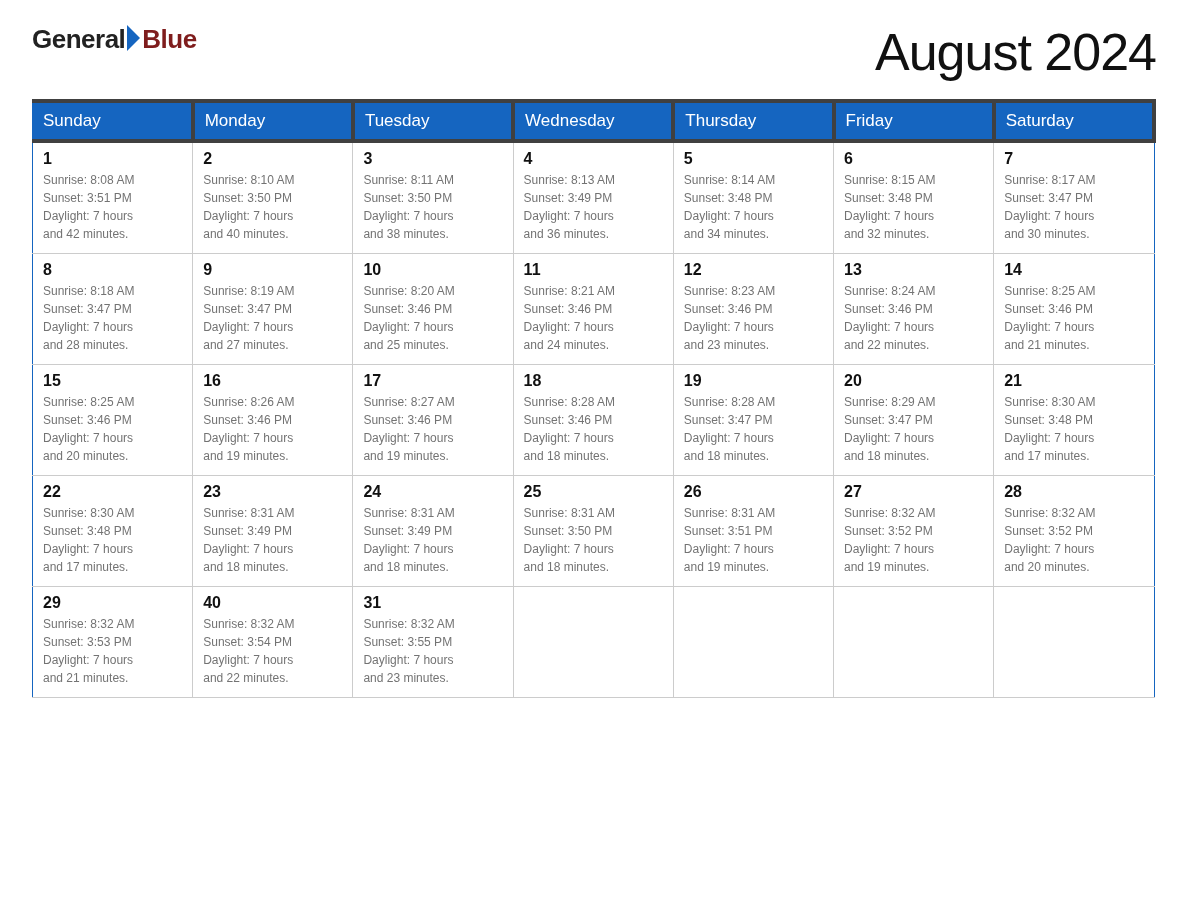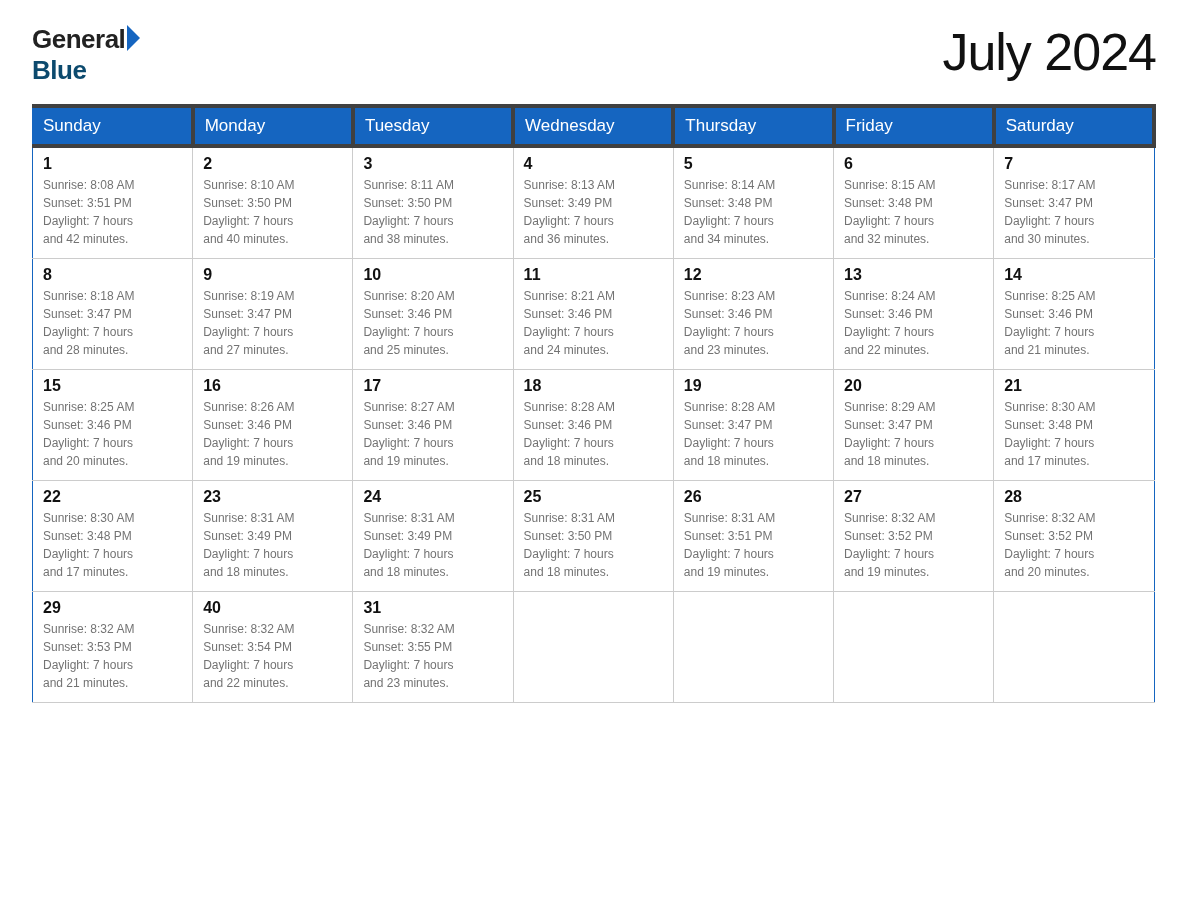--- a/index.html
+++ b/index.html
@@ -30,26 +30,26 @@
       border-bottom: 13px solid transparent;
       margin: 0 2px;
       display: inline-block;
       vertical-align: middle;
       position: relative;
       top: -2px;
     }
     .logo-text-blue {
       font-size: 26px;
       font-weight: bold;
-      color: #0c4a6e;
+      color: #7f1d1d;
       letter-spacing: -0.5px;
     }
     .logo-block {
       display: flex;
-      flex-direction: column;
+      flex-direction: row;
       align-items: flex-start;
     }
     .logo-row1 {
       display: flex;
       align-items: center;
     }
     .title-block {
       text-align: right;
     }
     .calendar-title {
@@ -123,21 +123,21 @@
 
 <div class="header">
   <div class="logo-block">
     <div class="logo-row1">
       <span class="logo-text-general">General</span>
       <span class="logo-triangle"></span>
     </div>
     <span class="logo-text-blue">Blue</span>
   </div>
   <div class="title-block">
-    <div class="calendar-title">July 2024</div>
+    <div class="calendar-title">August 2024</div>
   </div>
 </div>
 
 <table>
   <thead>
     <tr>
     <th>Sunday</th>
         <th>Monday</th>
         <th>Tuesday</th>
         <th>Wednesday</th>

